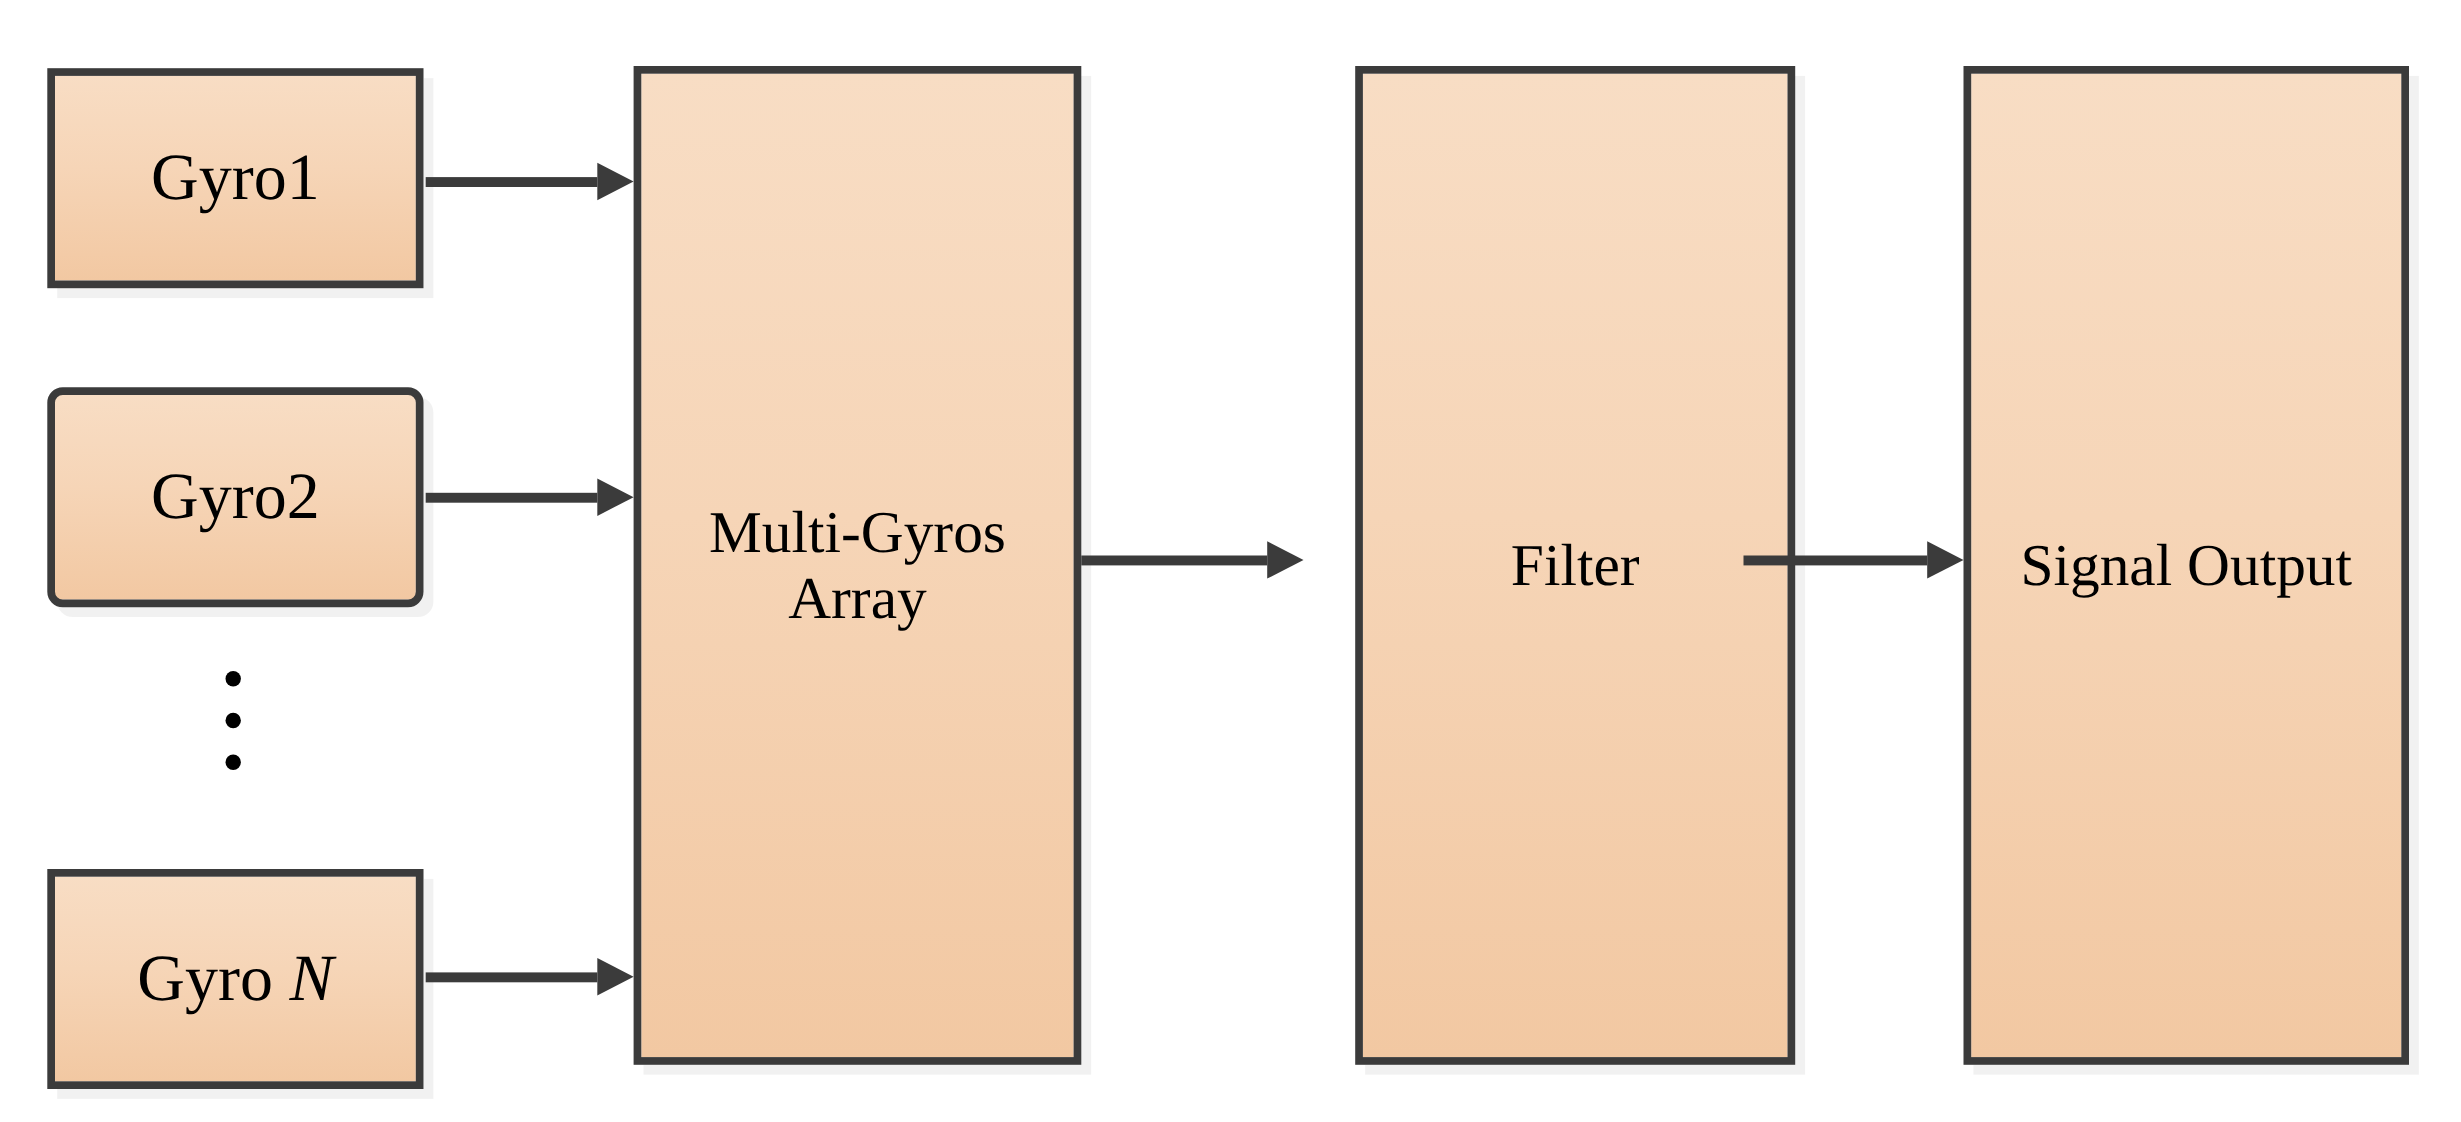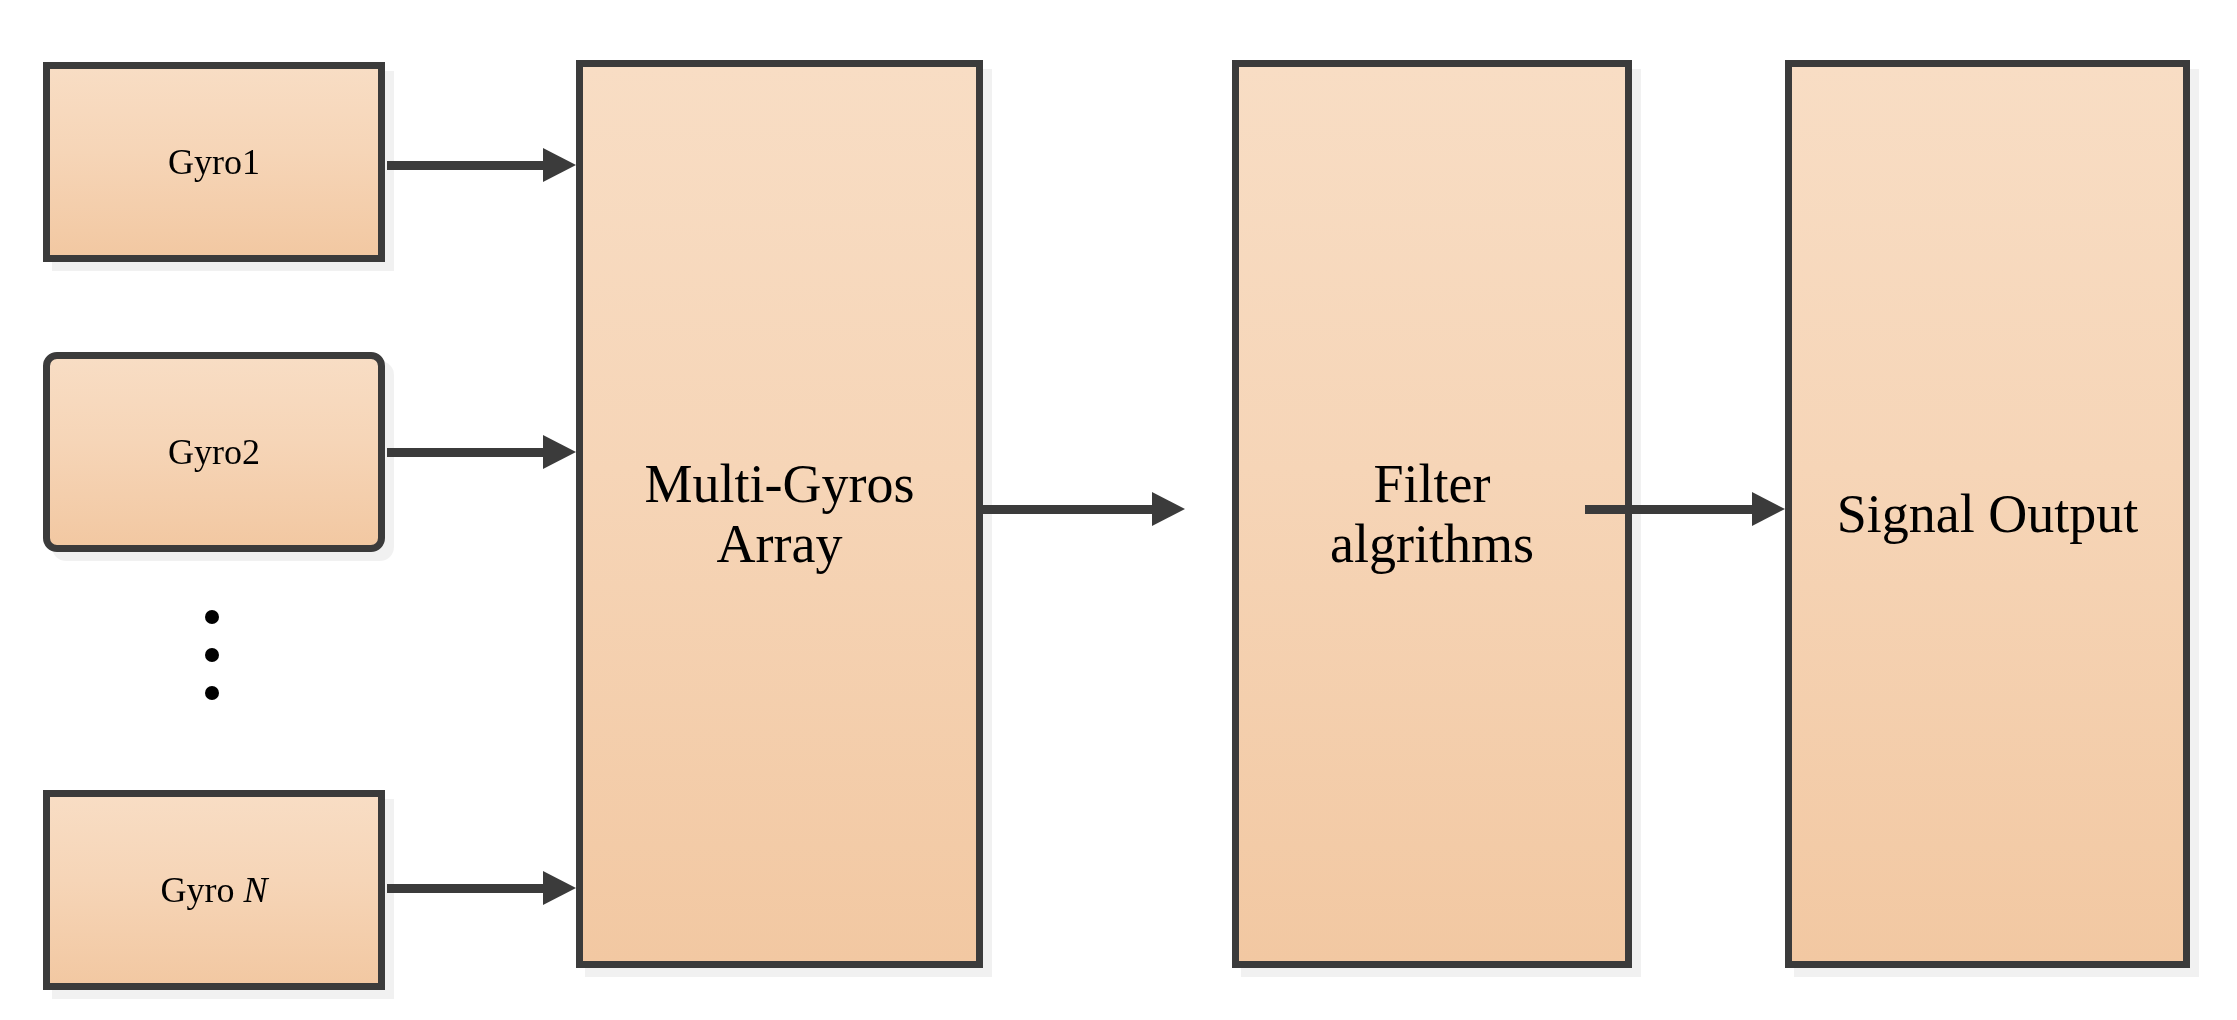--- a/index.html
+++ b/index.html
@@ -30,21 +30,21 @@
     justify-content: center;
     color: #000000;
     text-align: center;
     line-height: 1.12;
   }
   .node .label {
     display: block;
     white-space: pre-line;
   }
 
-  .node.small  { font-size: 36px; }
+  .node.small  { font-size: 60px; }
   .node.tall   { font-size: 54px; }
 
   .node .label .ital { font-style: italic; }
 
   
   .arrow {
     position: absolute;
     height: 0;
   }
   .arrow .shaft {
@@ -100,21 +100,21 @@
 
   <div class="node tall" style="left:576px; top:60px; width:407px; height:908px;">
     <span class="label"><span>Multi-Gyros</span><br><span>Array</span></span>
   </div>
 
   <div class="node small" style="left:43px; top:790px; width:342px; height:200px;">
     <span class="label"><span>Gyro </span><span class="ital">N</span></span>
   </div>
 
   <div class="node tall" style="left:1185px; top:60px; width:400px; height:908px;margin-left:47px;">
-    <span class="label"><span>Filter</span><br><span>algrithms</span></span>
+    <span class="label"><span>Filter</span><br></span>
   </div>
 
   <div class="node tall" style="left:1785px; top:60px; width:405px; height:908px;">
     <span class="label">Signal Output</span>
   </div>
 
   <div class="arrow" style="left:387px; top:165px; width:189px;">
     <span class="shaft" style="width:156px;"></span>
     <span class="head" style="left:156px;"></span>
   </div>

